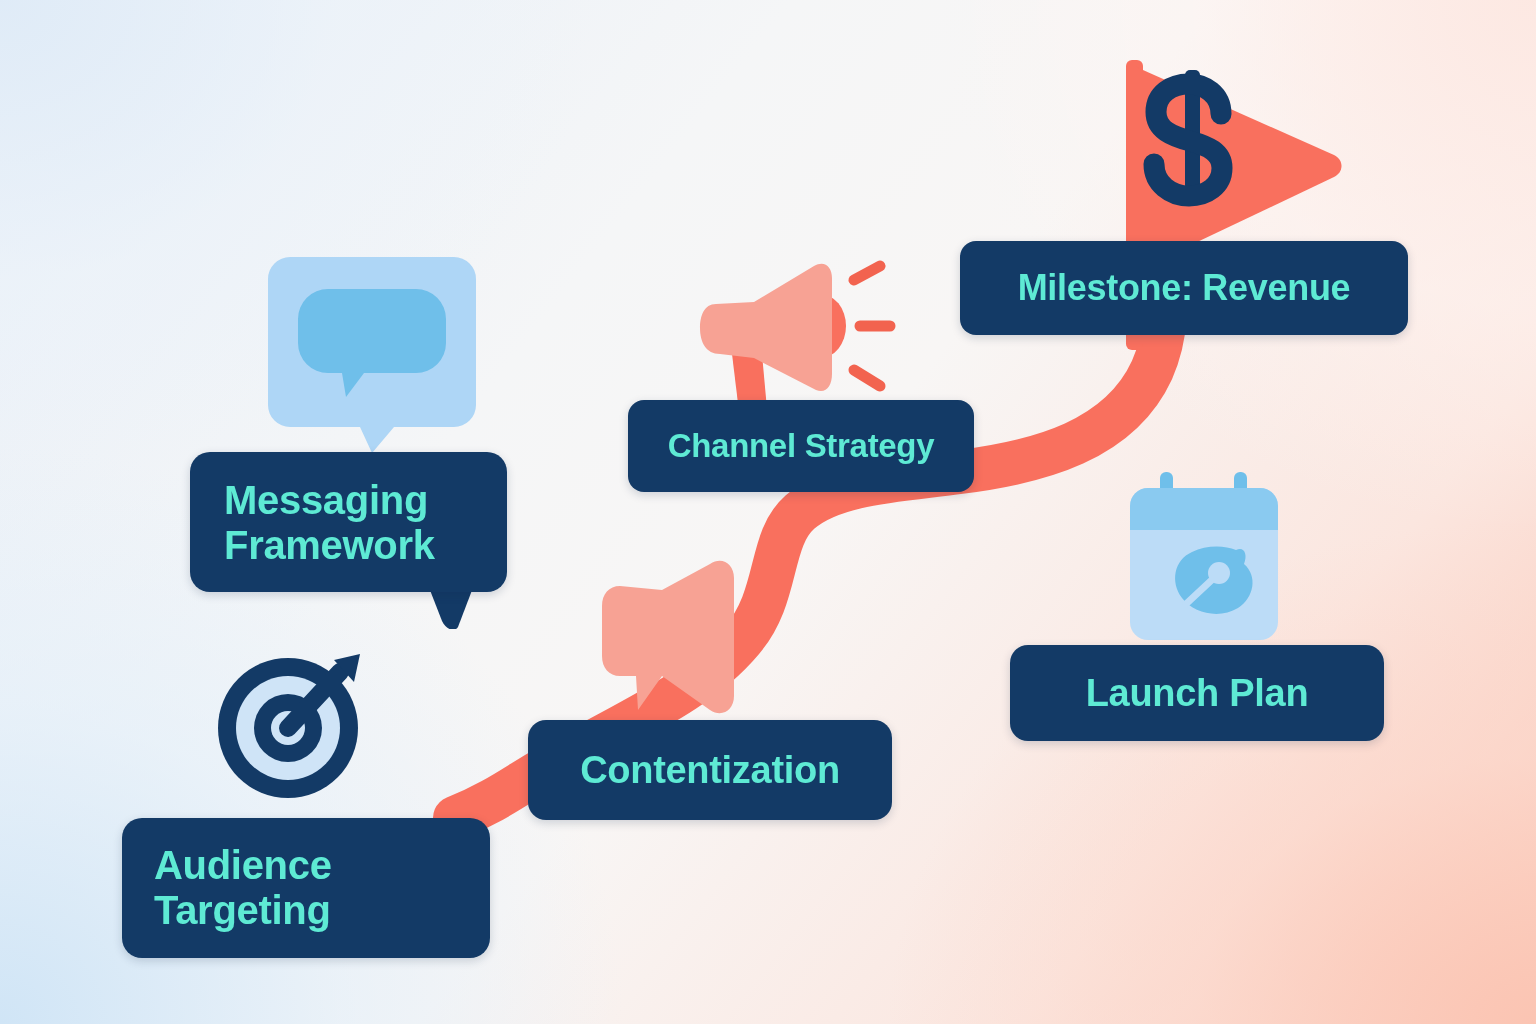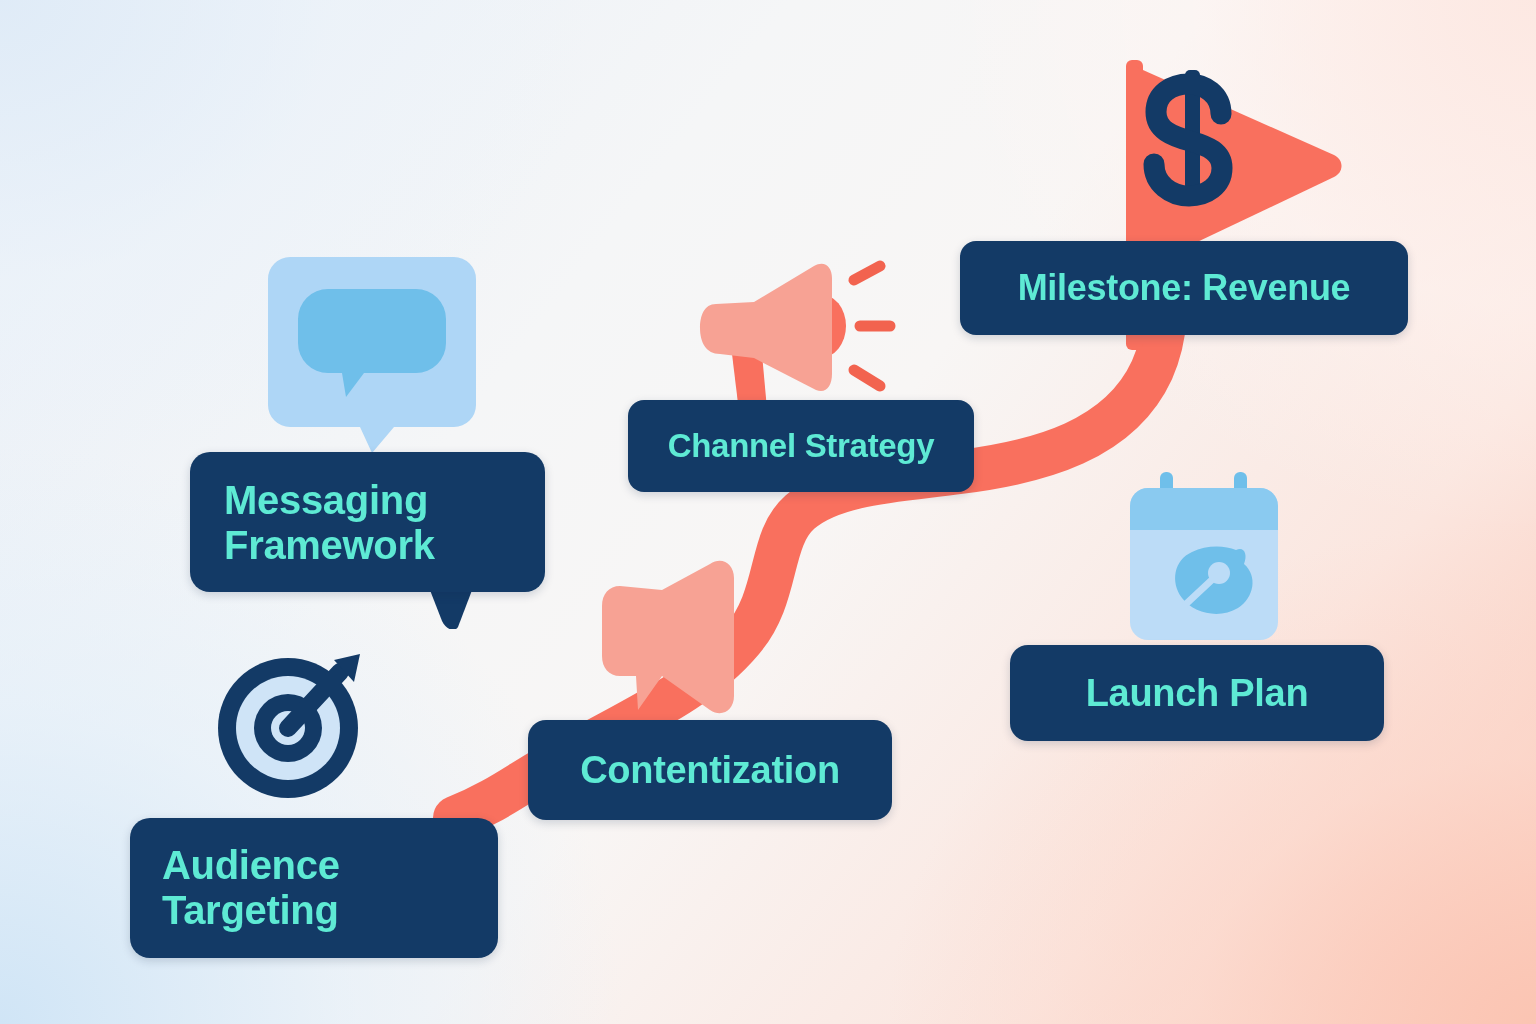--- a/index.html
+++ b/index.html
@@ -50,41 +50,40 @@
   }
 
   .node .nlabel {
     display: block;
     width: 100%;
   }
 
   
   #node-messaging {
     left: 190px; top: 452px;
-    width: 355px; height: 140px;
+    width: 317px; height: 140px;
     padding: 1px 26px 0 34px;
     font-size: 40px;
     border-radius: 20px;
   }
   #node-messaging .nlabel { white-space: pre-line; }
 
   
   #messaging-tail {
     position: absolute;
     left: 428px; top: 585px;
     width: 48px; height: 44px;
   }
 
   #node-audience {
     left: 122px; top: 818px;
     width: 368px; height: 140px;
     padding: 0 26px 0 32px;
     font-size: 40px;
     border-radius: 20px;
-    margin-left: 8px;
   }
   #node-audience .nlabel { white-space: pre-line; }
 
   #node-contentization {
     left: 528px; top: 720px;
     width: 364px; height: 100px;
     padding: 0 26px;
     font-size: 38px;
     border-radius: 18px;
     justify-content: flex-start;

